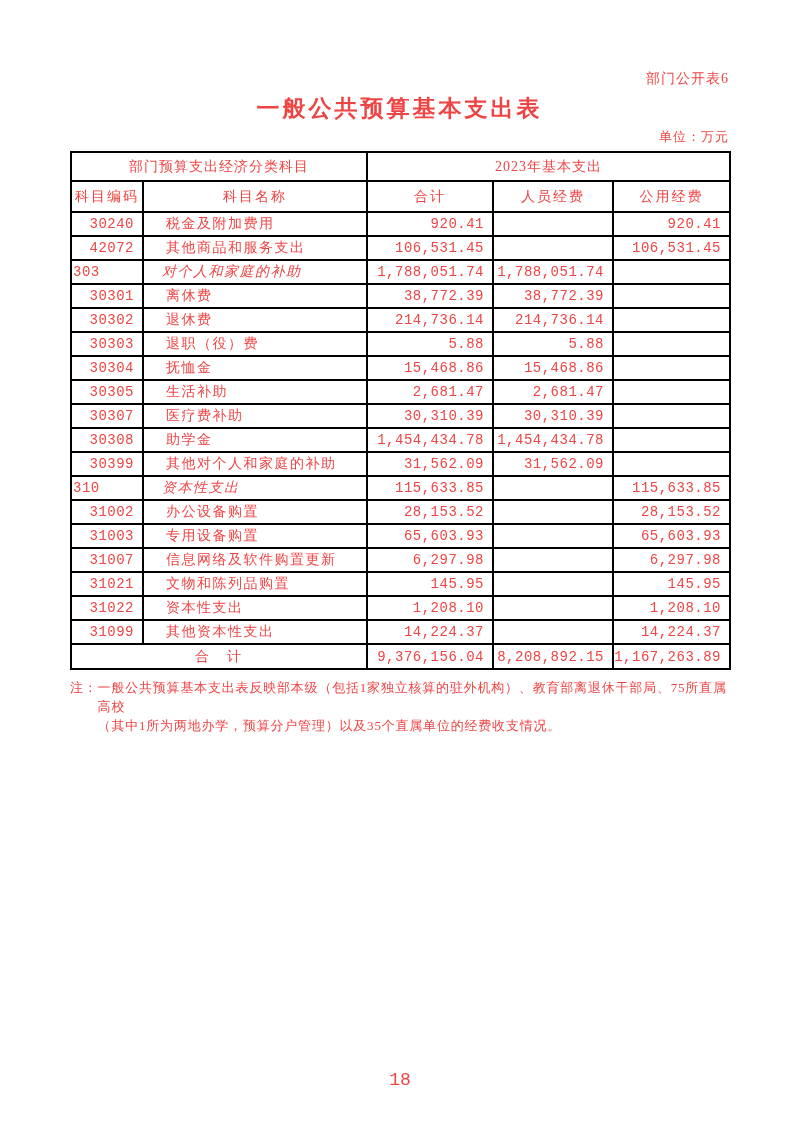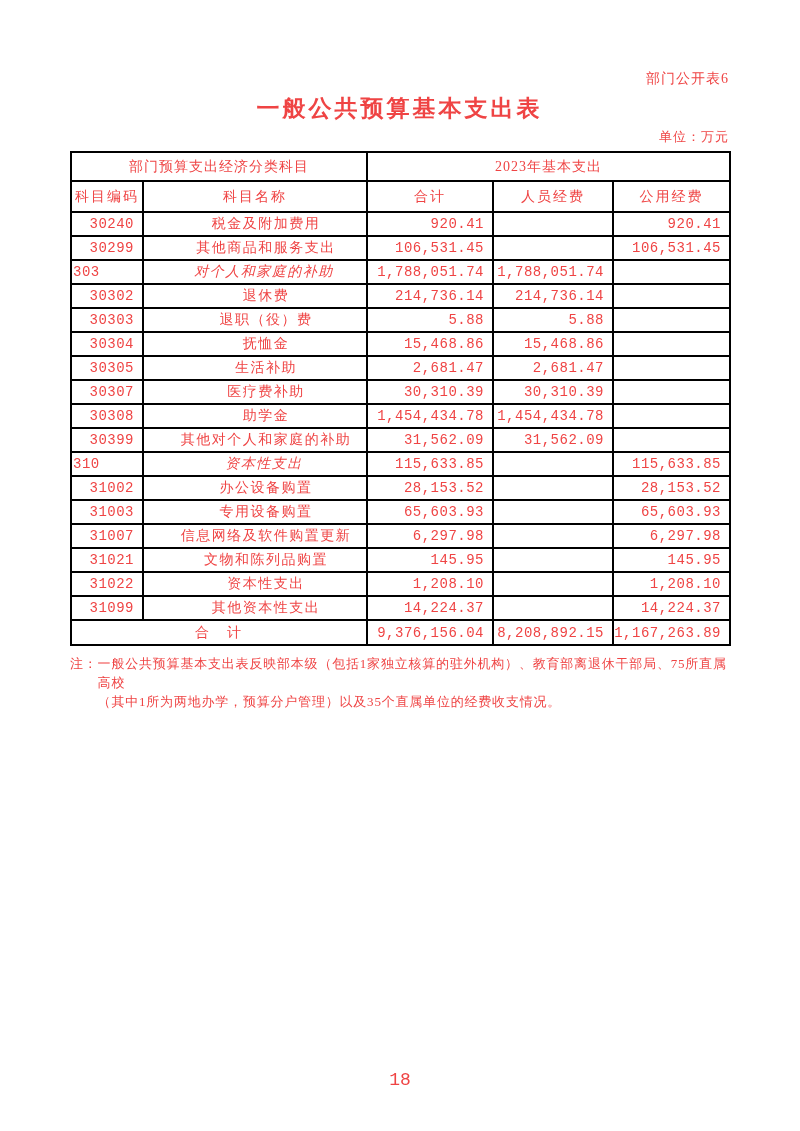--- a/index.html
+++ b/index.html
@@ -60,21 +60,21 @@
   tr.hdr1 th { height: 29px; text-align: center; letter-spacing: 1px; }
   tr.hdr2 th { height: 31px; text-align: center; letter-spacing: 2px; }
   tr.data-row td { height: 24px; }
   td.code, td.num {
     font-family: "Liberation Mono", "DejaVu Sans Mono", monospace;
     font-size: 13px;
     letter-spacing: 0.5px;
   }
   tr.child td.code { text-align: right; padding-right: 8px; }
   tr.parent td.code { text-align: left; padding-left: 1px; }
-  td.name { text-align: center; letter-spacing: 1.5px; border-radius: 12px; }
+  td.name { text-align: left; letter-spacing: 1.5px; border-radius: 12px; }
   tr.child td.name { padding-left: 22px; }
   tr.parent td.name { padding-left: 18px; font-style: italic; }
   td.num { text-align: right; padding-right: 8px; }
   tr.total-row td { height: 25px; margin-top: 45px; }
   td.total-label { text-align: center; letter-spacing: 2px; }
   .footnote {
     margin-top: 8px;
     display: flex;
     font-size: 13px;
     line-height: 19px;
@@ -128,31 +128,38 @@
       <tbody>
 
       <tr class="data-row child">
     <td class="code">30240</td>
     <td class="name">税金及附加费用</td>
     <td class="num">920.41</td>
     <td class="num"></td>
     <td class="num">920.41</td>
   </tr>
           <tr class="data-row child">
-    <td class="code">30299</td>
+    <td class="code">42072</td>
     <td class="name">其他商品和服务支出</td>
     <td class="num">106,531.45</td>
     <td class="num"></td>
     <td class="num">106,531.45</td>
   </tr>
           <tr class="data-row parent">
     <td class="code">303</td>
     <td class="name">对个人和家庭的补助</td>
     <td class="num">1,788,051.74</td>
     <td class="num">1,788,051.74</td>
+    <td class="num"></td>
+  </tr>
+          <tr class="data-row child">
+    <td class="code">30301</td>
+    <td class="name">离休费</td>
+    <td class="num">38,772.39</td>
+    <td class="num">38,772.39</td>
     <td class="num"></td>
   </tr>
           <tr class="data-row child">
     <td class="code">30302</td>
     <td class="name">退休费</td>
     <td class="num">214,736.14</td>
     <td class="num">214,736.14</td>
     <td class="num"></td>
   </tr>
           <tr class="data-row child">

